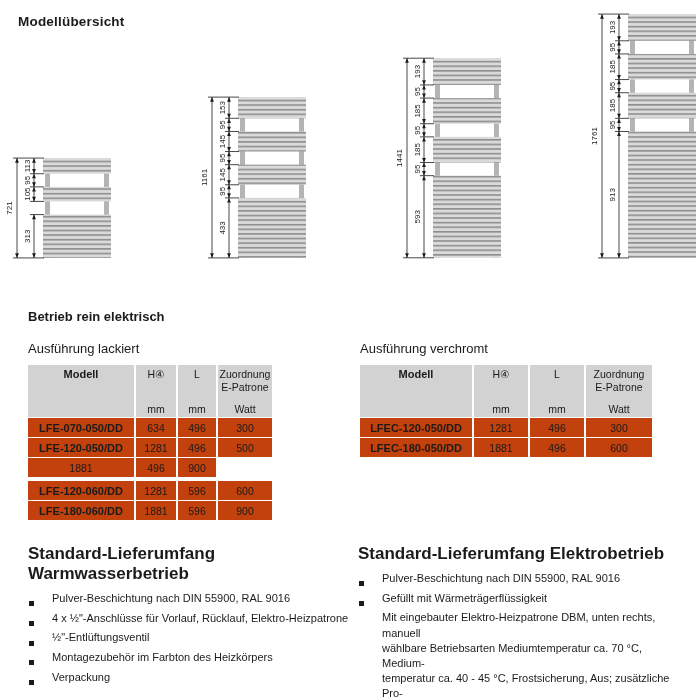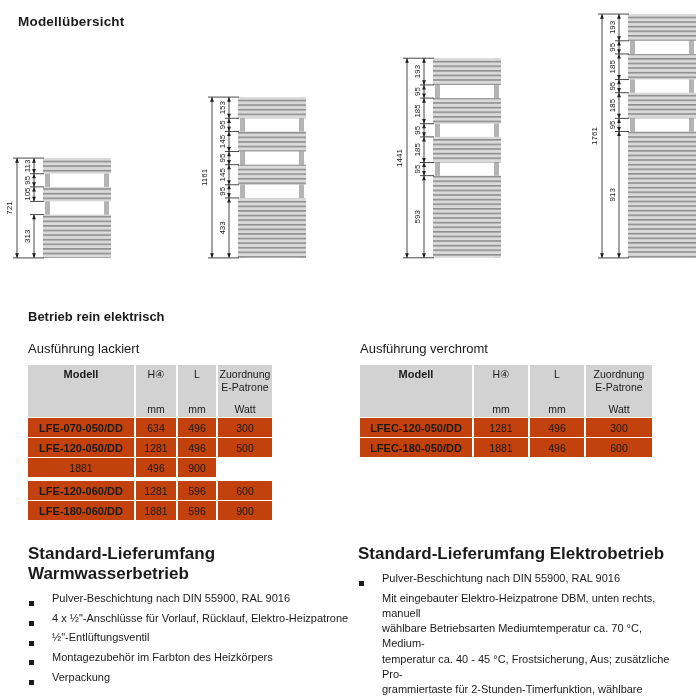--- a/index.html
+++ b/index.html
@@ -362,19 +362,23 @@
     </div>
   </div>
 <div class="abs list-block" id="list-right">
     <div class="list-title">Standard-Lieferumfang Elektrobetrieb</div>
     <div class="li">
       <span class="bullet"></span>
       <span class="li-text">Pulver-Beschichtung nach DIN 55900, RAL 9016</span>
     </div>
     <div class="li">
       <span class="bullet"></span>
+      <span class="li-text">Gefüllt mit Wärmeträgerflüssigkeit</span>
+    </div>
+    <div class="li">
+      <span class="bullet"></span>
       <span class="li-text">Mit eingebauter Elektro-Heizpatrone DBM, unten rechts, manuell
 wählbare Betriebsarten Mediumtemperatur ca. 70 °C, Medium-
 temperatur ca. 40 - 45 °C, Frostsicherung, Aus; zusätzliche Pro-
 grammiertaste für 2-Stunden-Timerfunktion, wählbare Medium-
 temperaturen 40/70 °C.</span>
     </div>
   </div>
 
 </body></html>

